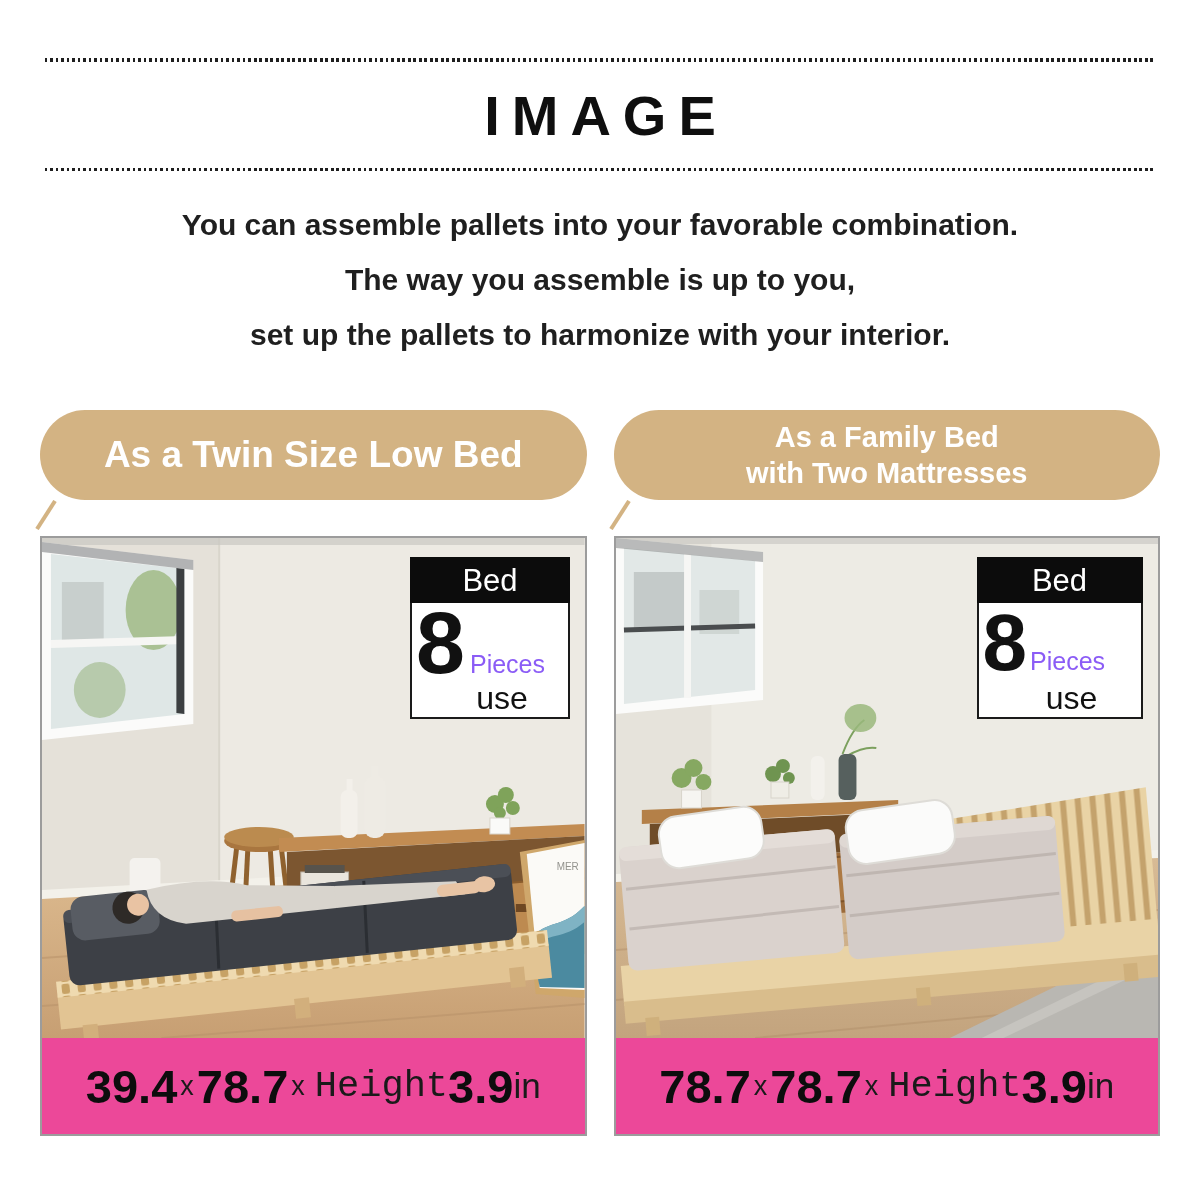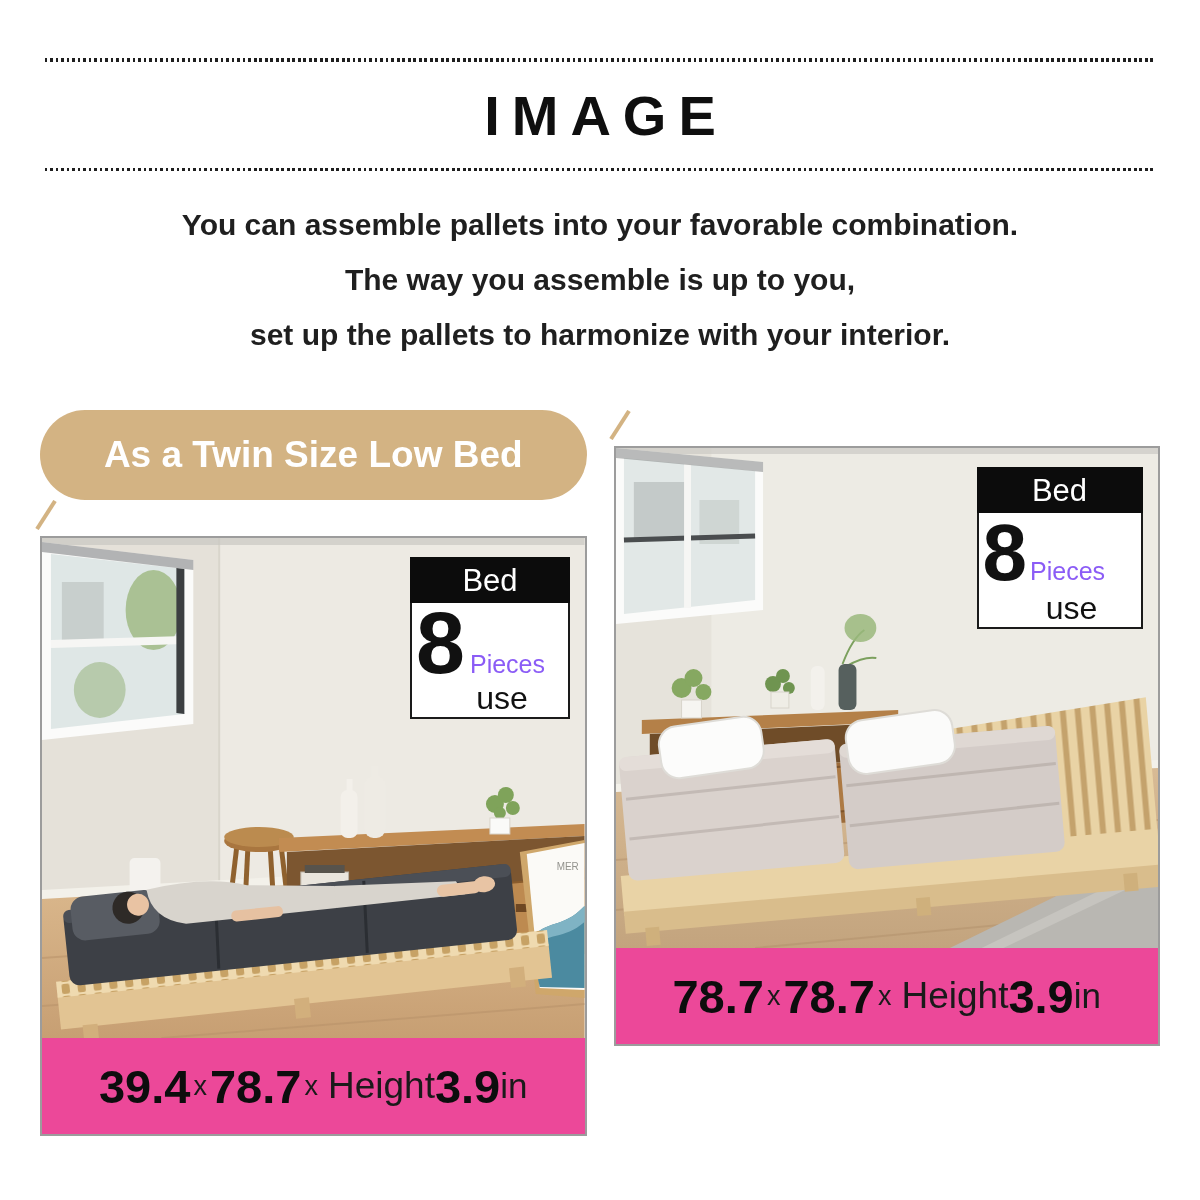--- a/index.html
+++ b/index.html
@@ -12,21 +12,21 @@
     background-image:repeating-linear-gradient(90deg,#1f1f1f 0 2.5px,transparent 2.5px 5.5px);
   }
   .rule-top{margin-top:58px;}
   .rule-bottom{margin-top:20px;}
   h1.page-title{
     margin:22px 0 0;text-align:center;font-size:56px;font-weight:bold;color:#0f0f0f;
     letter-spacing:12px;text-indent:12px;line-height:1.15;
   }
   .intro{margin-top:26px;}
   .intro p{margin:0;text-align:center;font-size:30px;line-height:55px;font-weight:700;color:#1f1f1f;}
-  .columns{display:flex;gap:27px;margin:48px 40px 0;}
+  .columns{display:flex;gap:27px;margin:48px 40px 0;align-items:flex-end;}
   .column{flex:1;min-width:0;}
   .badge{
     height:90px;border-radius:46px;background:var(--accent,#d3b383);
     display:flex;flex-direction:column;align-items:center;justify-content:center;
     color:#ffffff;font-weight:bold;text-align:center;
   }
   .col-left .badge .badge-line{font-size:37px;line-height:42px;}
   .col-right .badge .badge-line{font-size:29px;line-height:36px;}
   .badge-line:empty{display:none;}
   .badge-tail{height:30px;width:40px;margin:0 auto;transform:translateX(-12px);}
@@ -43,21 +43,21 @@
   .col-left .overlay-count{font-size:88px;line-height:76px;}
   .col-right .overlay-count{font-size:80px;line-height:76px;letter-spacing:-2px;}
   .overlay-unit{font-size:25px;color:#8b5cf6;margin-left:5px;}
   .overlay-suffix{font-size:32px;color:#111;text-align:center;padding-left:22px;line-height:34px;}
   .dims{
     height:96px;display:flex;align-items:center;justify-content:center;background:#ec4899;white-space:nowrap;
   }
   .d-num{font-size:47px;font-weight:bold;color:#0d0d0d;}
   .d-x{font-size:27px;color:#1a1a1a;margin:0 3px;}
   .d-x2{margin-right:10px;}
-  .d-label{font-size:37px;font-weight:400;color:#1a1a1a;}
+  .d-label{font-size:37px;font-weight:400;color:#1a1a1a;font-family:Liberation Mono, monospace;}
   .d-unit{font-size:35px;font-weight:400;color:#1a1a1a;}
 </style>
 </head>
 <body>
 
 <div class="rule rule-top"></div>
 <h1 class="page-title">IMAGE</h1>
 <div class="rule rule-bottom"></div>
 
 <div class="intro">
@@ -202,20 +202,24 @@
           <span class="d-num">78.7</span>
           <span class="d-x d-x2">x</span>
           <span class="d-label">Height</span>
           <span class="d-num">3.9</span>
           <span class="d-unit">in</span>
       </div>
     </div>
   </section>
 
   <section class="column col-right">
+    <div class="badge">
+      <span class="badge-line">As a Family Bed</span>
+      <span class="badge-line">with Two Mattresses</span>
+    </div>
     <svg class="badge-tail" viewBox="0 0 40 30">
       <line x1="27" y1="1" x2="9" y2="29" stroke="#d3b383" stroke-width="4"></line>
     </svg>
 
     <div class="card">
       <div class="photo">
         <svg class="scene" viewBox="0 0 546 500" preserveAspectRatio="none">
           <defs>
             <pattern id="slatsR" width="15" height="20" patternUnits="userSpaceOnUse">
               <rect width="15" height="20" fill="#c4a26c"></rect>

